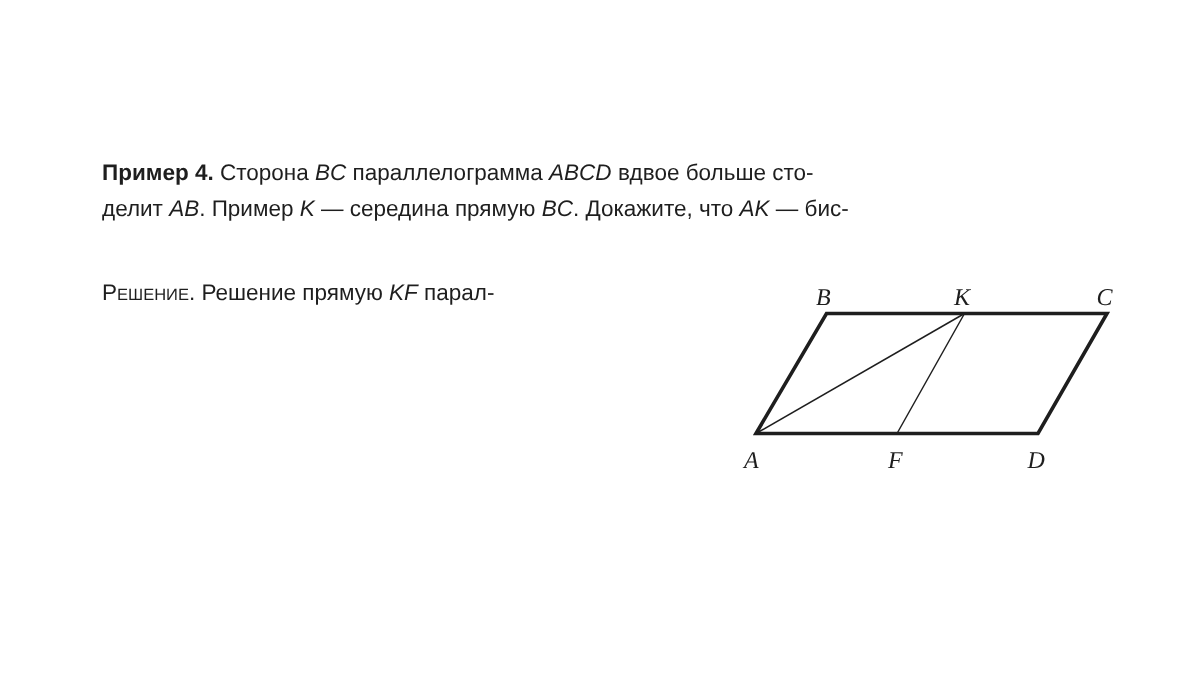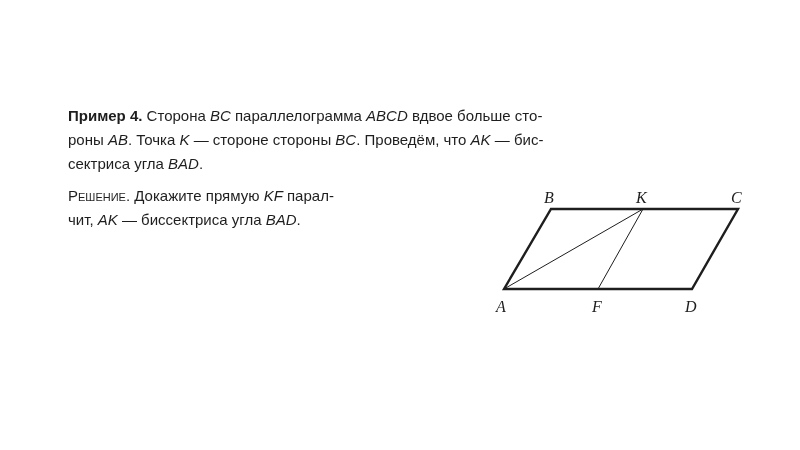--- a/index.html
+++ b/index.html
@@ -51,33 +51,27 @@
 </head>
 <body>
 
 <div class="page">
 
   <div class="text-block problem">
     <span class="line">
       <span class="b">Пример 4.</span><span> Сторона </span><span class="i">BC</span><span> параллелограмма </span><span class="i">ABCD</span><span> вдвое больше сто-</span>
     </span>
     <span class="line">
-      <span>роны </span><span class="i">AB</span><span>. Точка </span><span class="i">K</span><span> — стороне стороны </span><span class="i">BC</span><span>. Проведём, что </span><span class="i">AK</span><span> — бис-</span>
-    </span>
-    <span class="line">
-      <span>сектриса угла </span><span class="i">BAD</span><span>.</span>
+      <span>делит </span><span class="i">AB</span><span>. Пример </span><span class="i">K</span><span> — середина прямую </span><span class="i">BC</span><span>. Докажите, что </span><span class="i">AK</span><span> — бис-</span>
     </span>
   </div>
 
   <div class="text-block solution">
     <span class="line">
-      <span class="sc">Решение.</span><span> Докажите прямую </span><span class="i">KF</span><span> парал-</span>
-    </span>
-    <span class="line">
-      <span>чит, </span><span class="i">AK</span><span> — биссектриса угла </span><span class="i">BAD</span><span>.</span>
+      <span class="sc">Решение.</span><span> Решение прямую </span><span class="i">KF</span><span> парал-</span>
     </span>
   </div>
 
   <div class="fig">
     <svg viewBox="0 0 290 150" xmlns="http://www.w3.org/2000/svg">
 
       <polygon points="24,109 71,29 258,29 212,109" fill="none" stroke="#1e1e1e" stroke-width="2.4" stroke-linejoin="miter"></polygon>
 
       <line x1="24" y1="109" x2="163" y2="29" stroke="#1e1e1e" stroke-width="1"></line>
 

